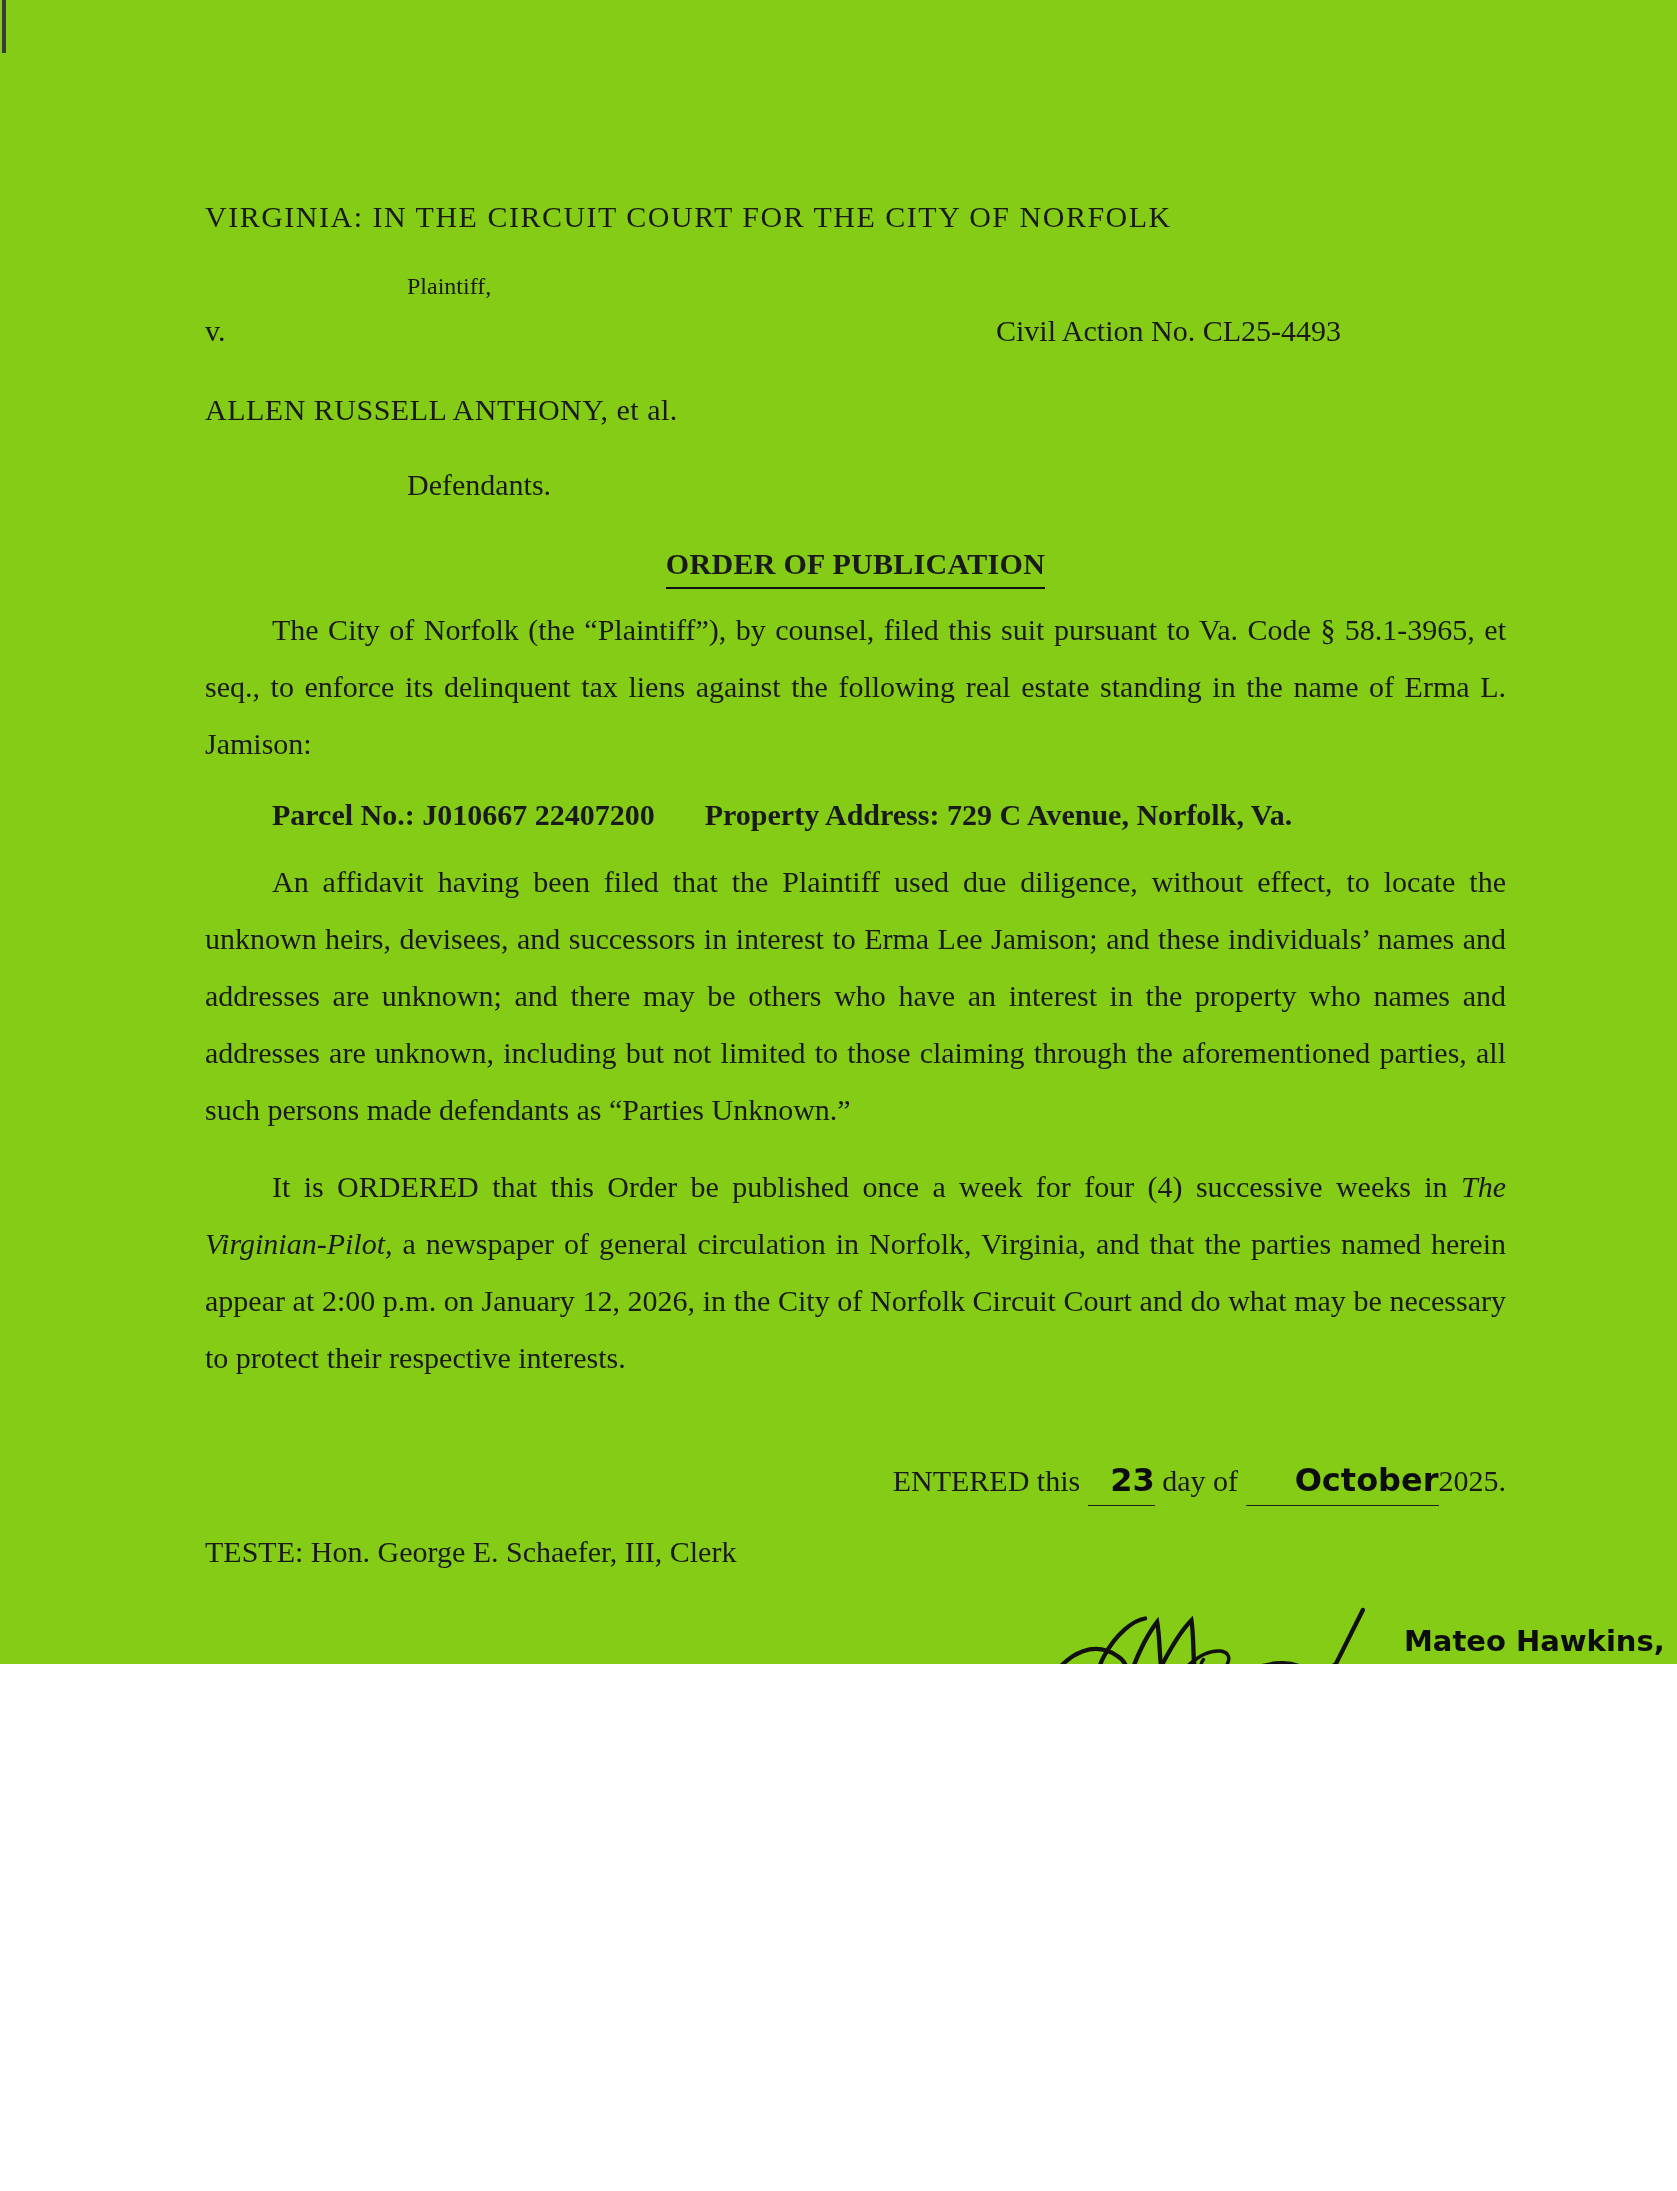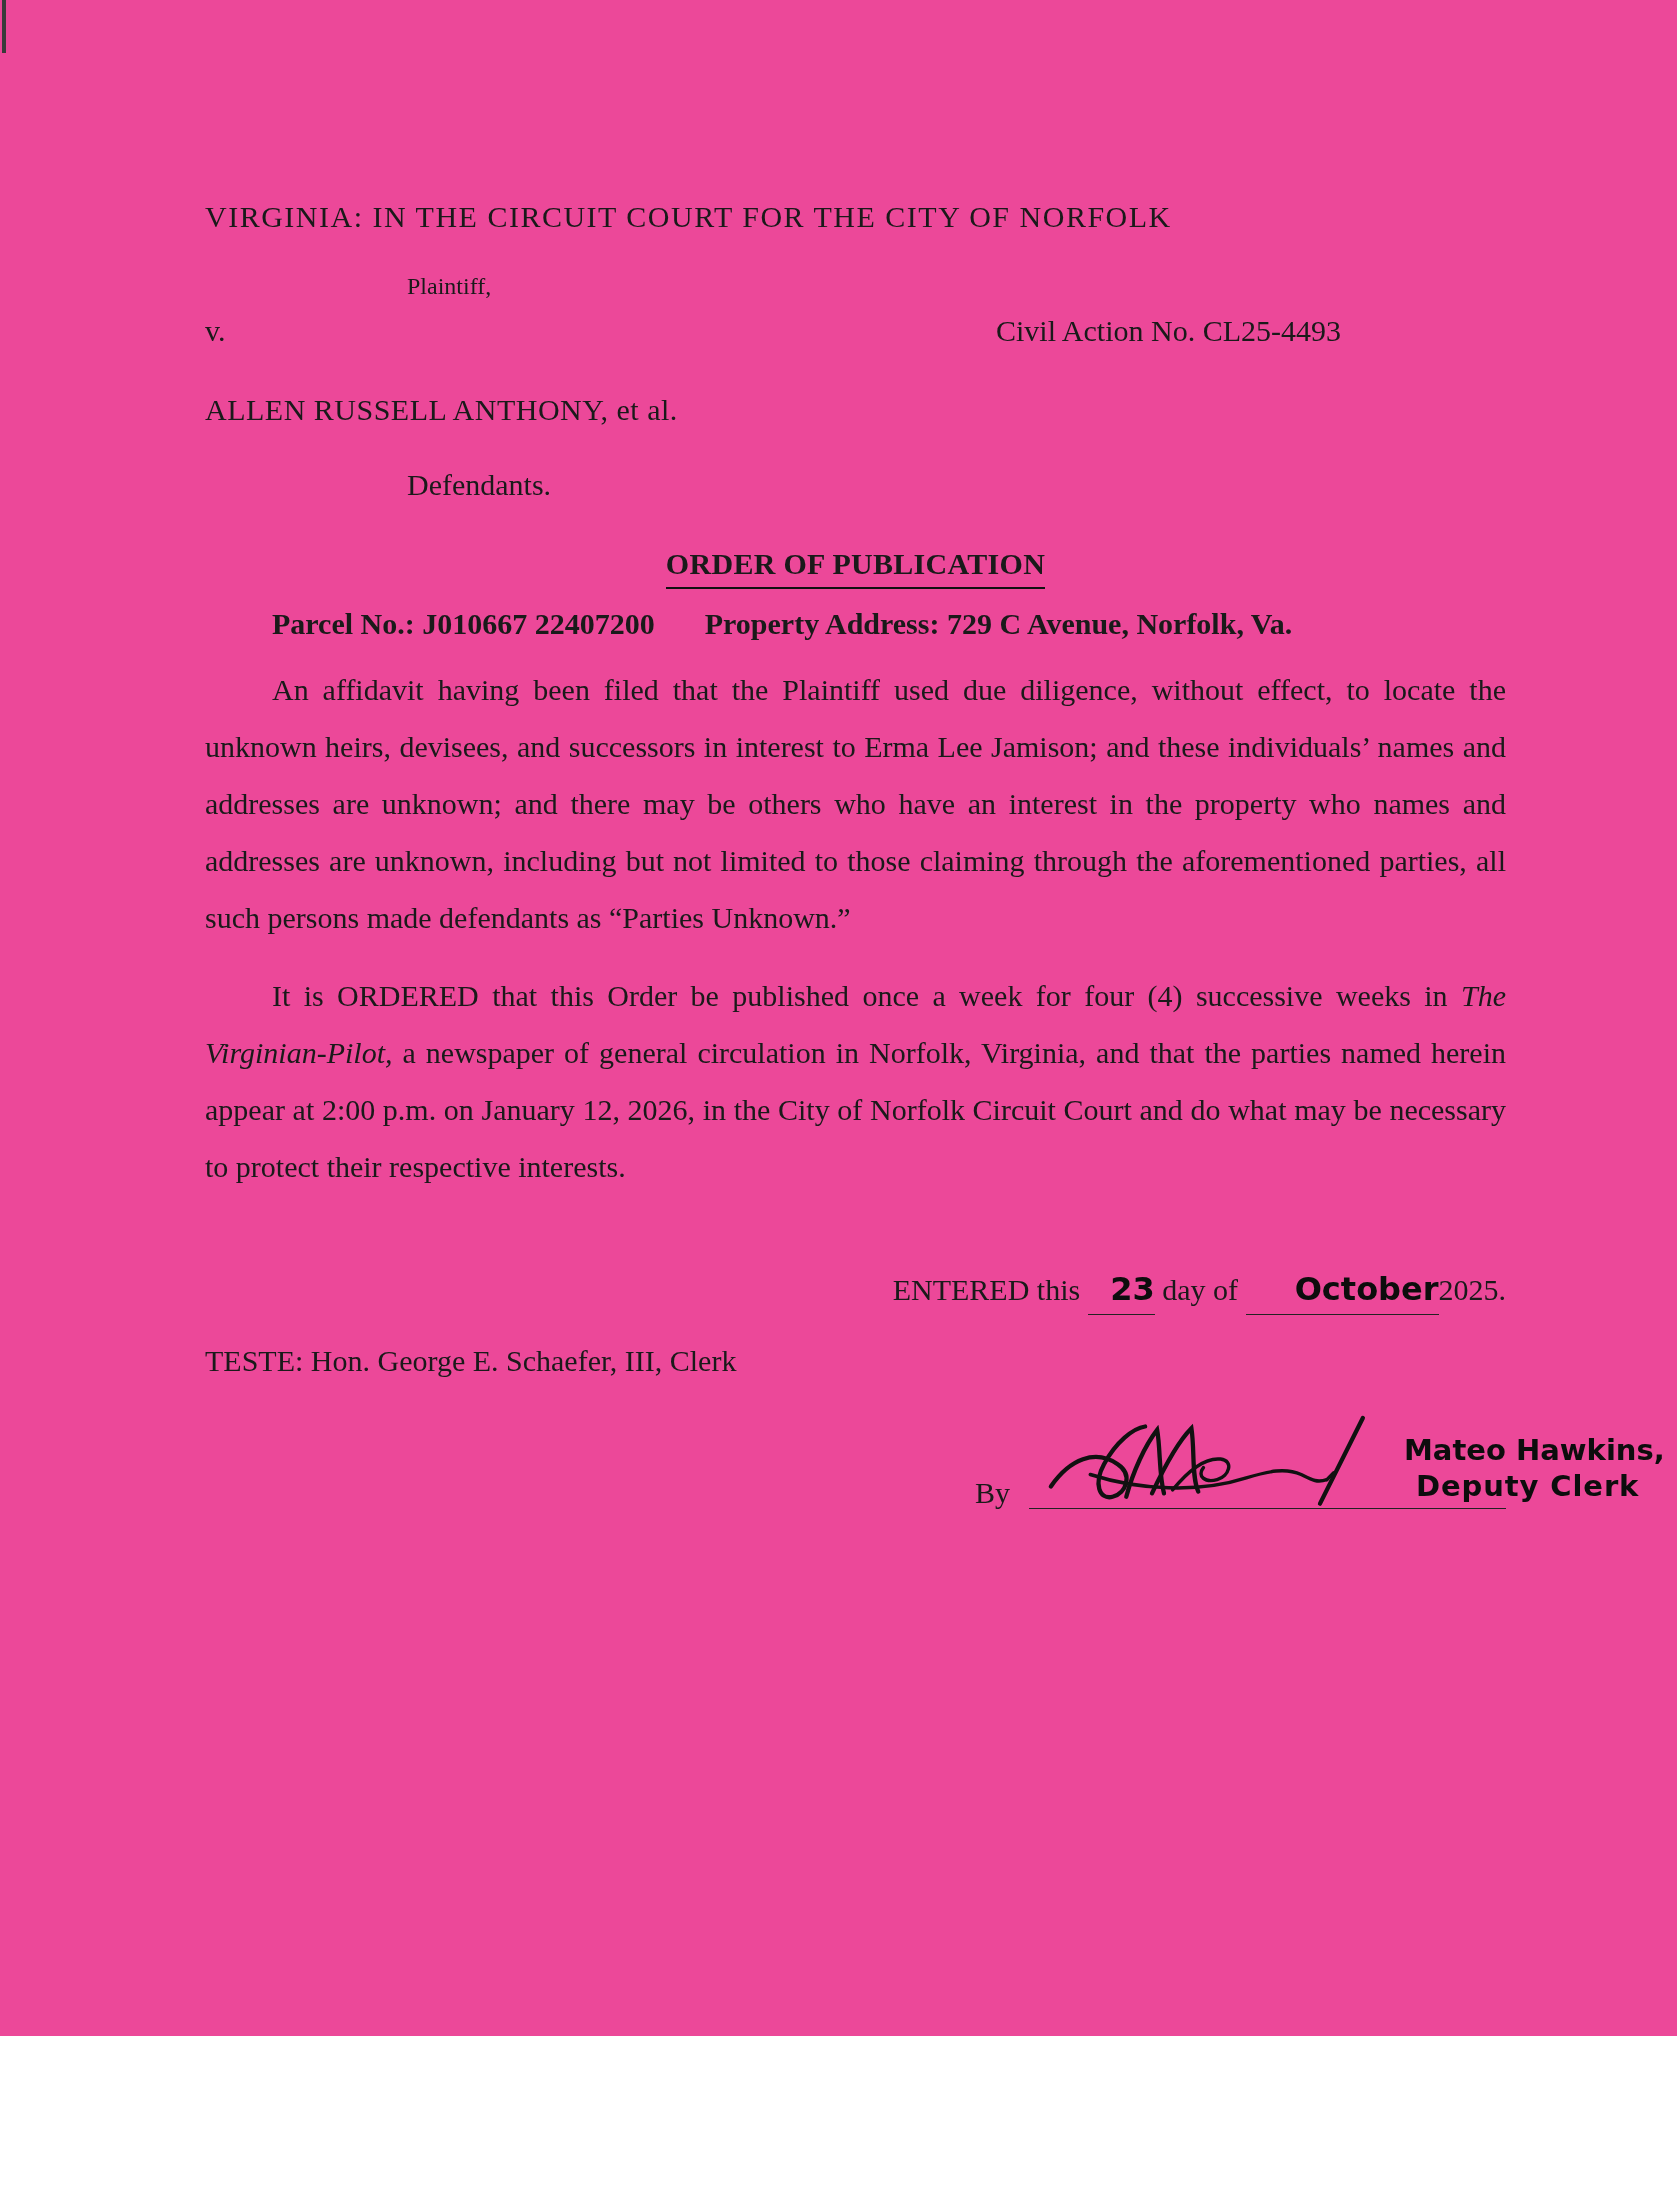--- a/index.html
+++ b/index.html
@@ -3,22 +3,22 @@
 <meta charset="utf-8">
 <style>
   html, body {
     margin: 0;
     padding: 0;
     background: #ffffff;
   }
   .page {
     position: relative;
     width: 1678px;
-    height: 2036px;
-    background: #ec4899;
+    height: 1664px;
+    background: #84cc16;
     font-family: "Liberation Serif", "DejaVu Serif", serif;
     color: #1a1a1a;
     overflow: hidden;
   }
 
   
   .scan-mark {
     position: absolute;
     left: 1.7px;
     top: 0;
@@ -188,20 +188,21 @@
     </div>
 
     <div class="defendant-line">ALLEN RUSSELL ANTHONY, et al.</div>
 
     <div class="defendants-label">Defendants.</div>
 
     <div class="doc-title">
       <span>ORDER OF PUBLICATION</span>
     </div>
 
+    <div class="para first-indent">The City of Norfolk (the “Plaintiff”), by counsel, filed this suit pursuant to Va. Code § 58.1-3965, et seq., to enforce its delinquent tax liens against the following real estate standing in the name of Erma L. Jamison:</div>
 
     <div class="parcel-row">
       <span>Parcel No.: J010667 22407200</span><span class="gap"></span><span>Property Address: 729 C Avenue, Norfolk, Va.</span>
     </div>
 
     <div class="para first-indent">An affidavit having been filed that the Plaintiff used due diligence, without effect, to locate the unknown heirs, devisees, and successors in interest to Erma Lee Jamison; and these individuals’ names and addresses are unknown; and there may be others who have an interest in the property who names and addresses are unknown, including but not limited to those claiming through the aforementioned parties, all such persons made defendants as “Parties Unknown.”</div>
 
     <div class="para first-indent"><span>It is ORDERED that this Order be published once a week for four (4) successive weeks in </span><i>The Virginian-Pilot,</i><span> a newspaper of general circulation in Norfolk, Virginia, and that the parties named herein appear at 2:00 p.m. on January 12, 2026, in the City of Norfolk Circuit Court and do what may be necessary to protect their respective interests.</span></div>
 
     <div class="closing-block">

